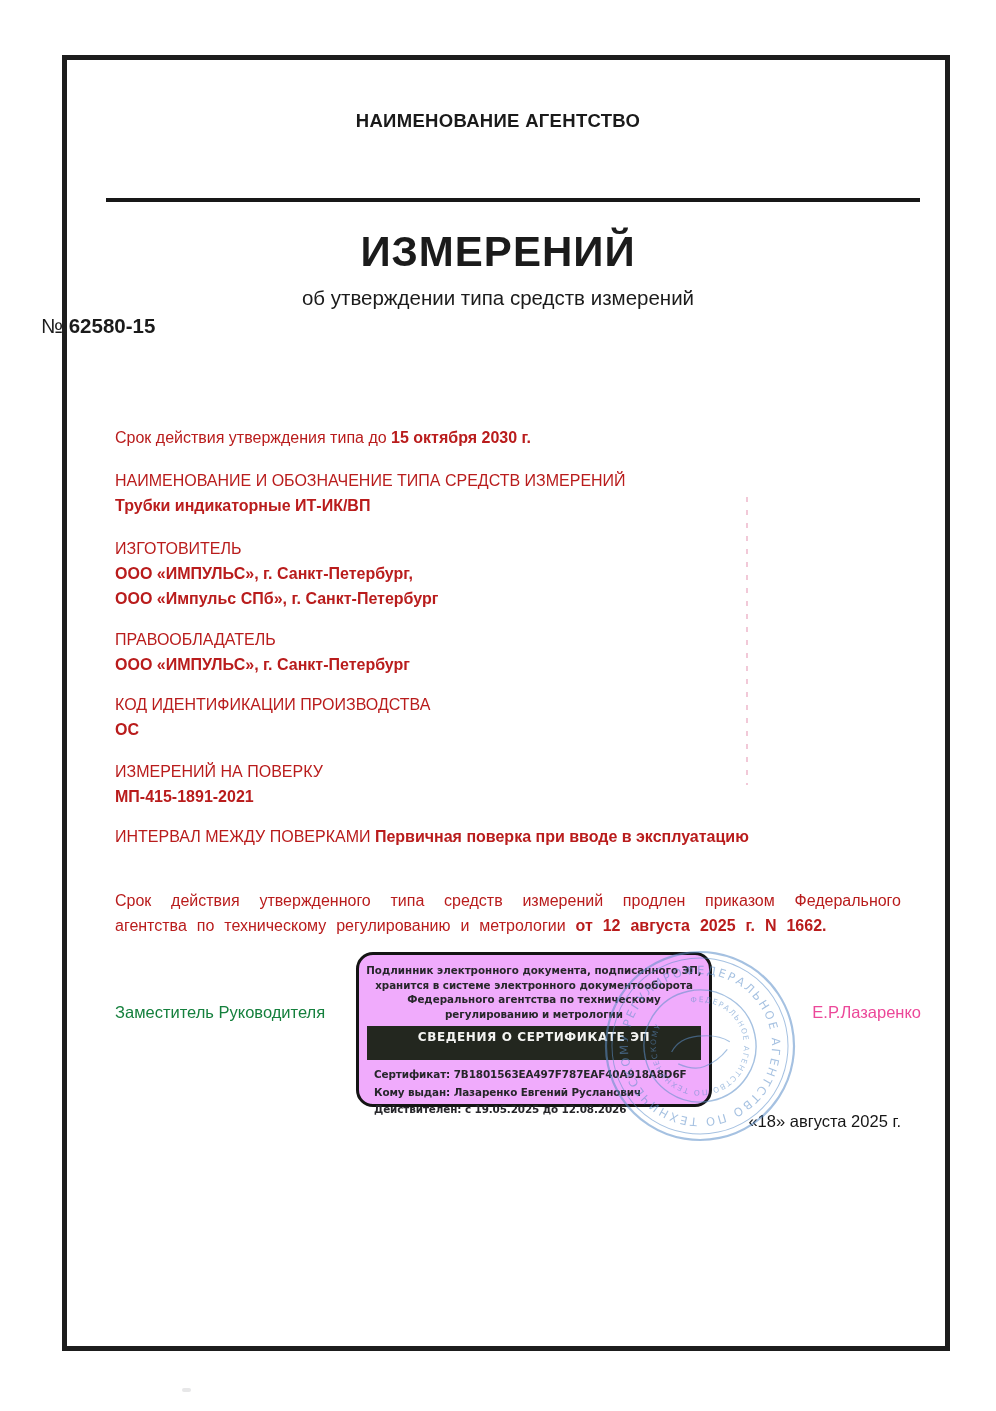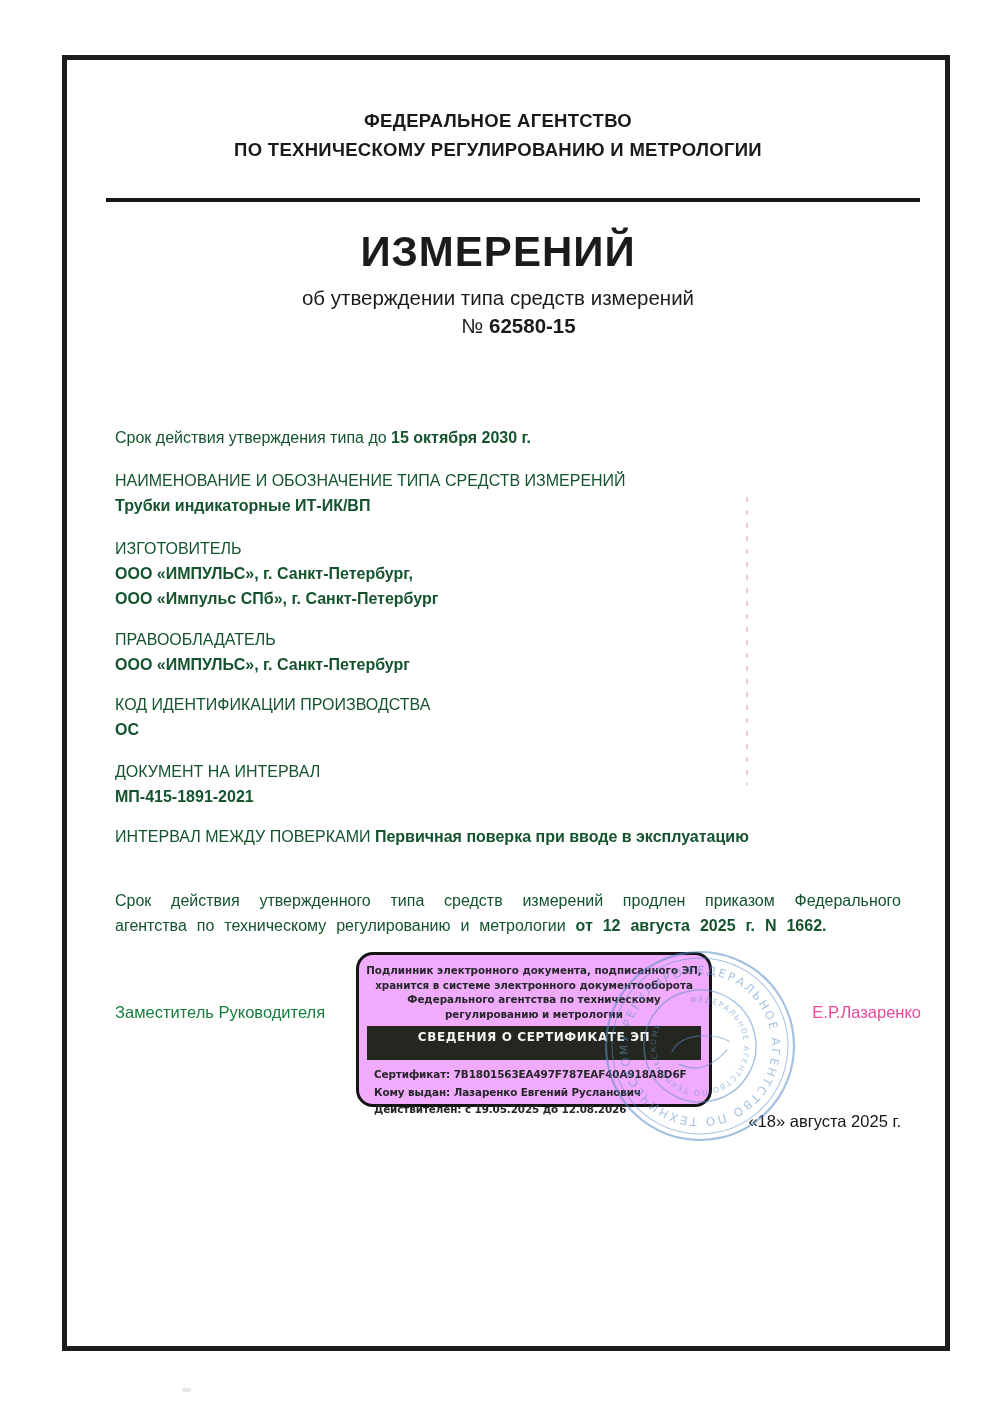--- a/index.html
+++ b/index.html
@@ -14,23 +14,23 @@
   .agency{
     position:absolute;left:0;right:0;top:106px;text-align:center;
     font-weight:bold;font-size:18.5px;line-height:29px;letter-spacing:.3px;color:#1a1a1a;
   }
   .divider{position:absolute;left:106px;width:814px;top:198px;height:4px;background:#181818;}
   .doc-title{
     position:absolute;left:0;right:0;top:228px;text-align:center;
     font-size:42px;font-weight:bold;letter-spacing:1px;color:#1b1b1b;
   }
   .doc-subtitle{position:absolute;left:0;right:0;top:286px;text-align:center;font-size:20.5px;color:#1b1b1b;}
-  .doc-number{position:absolute;left:0;right:0;top:314px;text-align:center;font-size:20.5px;color:#1b1b1b;padding-left:41px;}
+  .doc-number{position:absolute;left:0;right:0;top:314px;text-align:left;font-size:20.5px;color:#1b1b1b;padding-left:41px;}
   .doc-number b{font-weight:bold;}
-  .body-line,.section{position:absolute;left:115px;width:786px;font-size:16px;line-height:25px;color:#14532d;}
+  .body-line,.section{position:absolute;left:115px;width:786px;font-size:16px;line-height:25px;color:#b91c1c;}
   .section .val{font-weight:bold;}
   b{font-weight:bold;}
   .para{text-align:justify;word-spacing:5.5px;}
   .sig-pos{position:absolute;left:115px;top:1003px;font-size:16.5px;color:#15803d;}
   .sig-name{position:absolute;left:720px;width:201px;top:1003px;font-size:16.5px;text-align:right;color:#ec4899;}
   .sig-date{position:absolute;left:690px;width:211px;top:1112px;font-size:16.5px;text-align:right;color:#161616;}
   
   .esign{
     position:absolute;left:356px;top:952px;width:356px;height:155px;box-sizing:border-box;
     border:3.5px solid #141414;border-radius:17px;background:#f0abfc;z-index:2;
@@ -51,22 +51,21 @@
   }
   .speck{position:absolute;left:182px;top:1388px;width:9px;height:4px;background:rgba(160,160,165,.25);border-radius:2px;}
 </style>
 </head>
 <body>
 
 <div class="page">
   <div class="frame"></div>
 
   <div class="agency">
-    <div>ФЕДЕРАЛЬНОЕ АГЕНТСТВО</div>
-    <div>ПО ТЕХНИЧЕСКОМУ РЕГУЛИРОВАНИЮ И МЕТРОЛОГИИ</div>
+    <div>НАИМЕНОВАНИЕ АГЕНТСТВО</div>
   </div>
 
   <div class="divider"></div>
 
   <div class="doc-title">ИЗМЕРЕНИЙ</div>
   <div class="doc-subtitle">об утверждении типа средств измерений</div>
   <div class="doc-number">
     <span>№</span>
     <b>62580-15</b>
   </div>
@@ -91,21 +90,21 @@
     <div>КОД ИДЕНТИФИКАЦИИ ПРОИЗВОДСТВА</div>
     <div class="val">ОС</div>
   </div>
 
   <div class="section" style="top:627px">
     <div>ПРАВООБЛАДАТЕЛЬ</div>
     <div class="val">ООО «ИМПУЛЬС», г. Санкт-Петербург</div>
   </div>
 
   <div class="section" style="top:759px">
-    <div>ДОКУМЕНТ НА ИНТЕРВАЛ</div>
+    <div>ИЗМЕРЕНИЙ НА ПОВЕРКУ</div>
     <div class="val">МП-415-1891-2021</div>
   </div>
 
   <div class="body-line" style="top:824px">
     <span>ИНТЕРВАЛ МЕЖДУ ПОВЕРКАМИ</span>
     <b>Первичная поверка при вводе в эксплуатацию</b>
   </div>
 
   <div class="body-line para" style="top:888px">
     <span>Срок действия утвержденного типа средств измерений продлен приказом Федерального агентства по техническому регулированию и метрологии</span>

